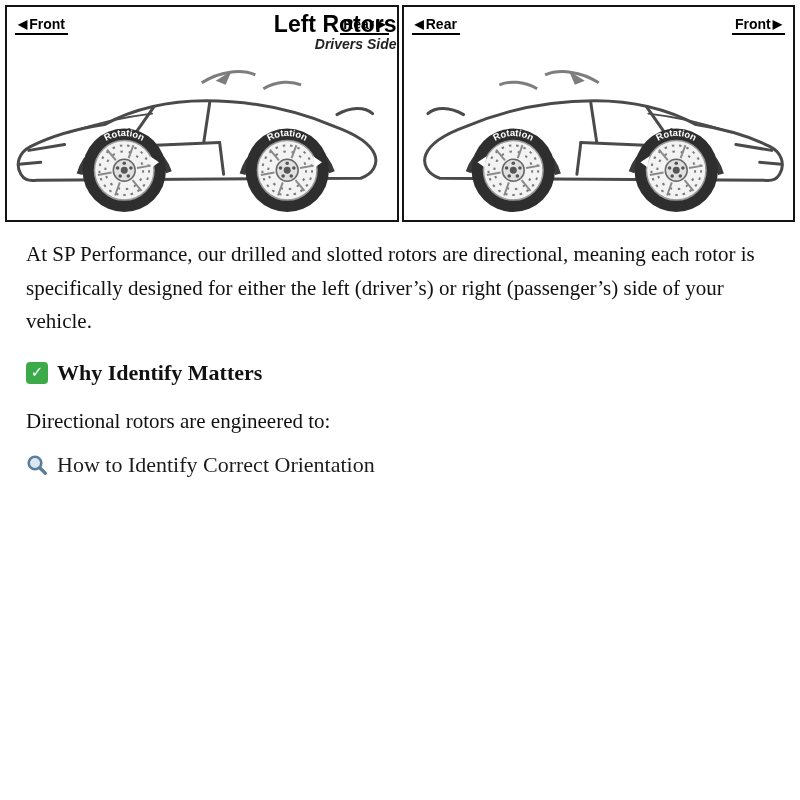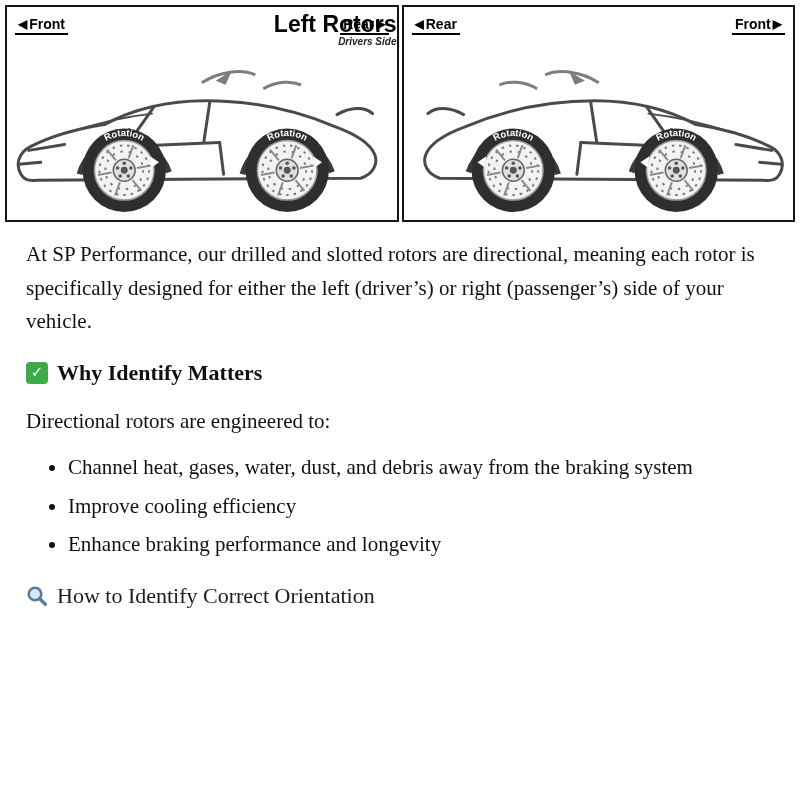--- a/index.html
+++ b/index.html
@@ -10,21 +10,21 @@
     font-family: "Liberation Serif", serif;
     color: #111;
   }
 
   
   .diagram { display: flex; gap: 3px; padding: 5px 5px 0 5px; }
   .panel { flex: 1; border: 2px solid #141414; background: #fff; }
   .panel-header { position: relative; height: 50px; padding-top: 5px; }
   .panel-titles { text-align: right; font-family: Liberation Sans, sans-serif; }
   .panel-title { font-size: 23px; font-weight: bold; line-height: 1.05; color: #000; }
-  .panel-subtitle { font-size: 10px; font-weight: bold; font-style: italic; color: #222; }
+  .panel-subtitle { font-size: 14px; font-weight: bold; font-style: italic; color: #222; }
   .arrow {
     position: absolute; top: 9px;
     font-family: "Liberation Sans", sans-serif;
     font-weight: bold; font-size: 14px; color: #000;
     border-bottom: 2.5px solid #000;
     display: inline-flex; align-items: center; gap: 2px;
     padding: 0 3px 1px 3px;
   }
   .arrow .tri { font-size: 12px; line-height: 1; }
   .arrow-left { left: 8px; }
@@ -201,25 +201,20 @@
 
     <p class="intro">At SP Performance, our drilled and slotted rotors are directional, meaning each rotor is specifically designed for either the left (driver’s) or right (passenger’s) side of your vehicle.</p>
 
     <h2 class="section-heading">
       <span class="check-icon">✓</span>
       <span>Why Identify Matters</span>
     </h2>
 
     <p class="lead">Directional rotors are engineered to:</p>
 
-    <ul class="bullets">
-      <li>Channel heat, gases, water, dust, and debris away from the braking system</li>
-      <li>Improve cooling efficiency</li>
-      <li>Enhance braking performance and longevity</li>
-    </ul>
 
     <h2 class="section-heading light">
       <svg class="mag-icon" width="22" height="22" viewBox="0 0 22 22">
         <circle class="mag-circle" cx="9" cy="9" r="6.3"></circle>
         <line class="mag-handle" x1="14" y1="14" x2="19.3" y2="19.3"></line>
       </svg>
       <span>How to Identify Correct Orientation</span>
     </h2>
 
 

